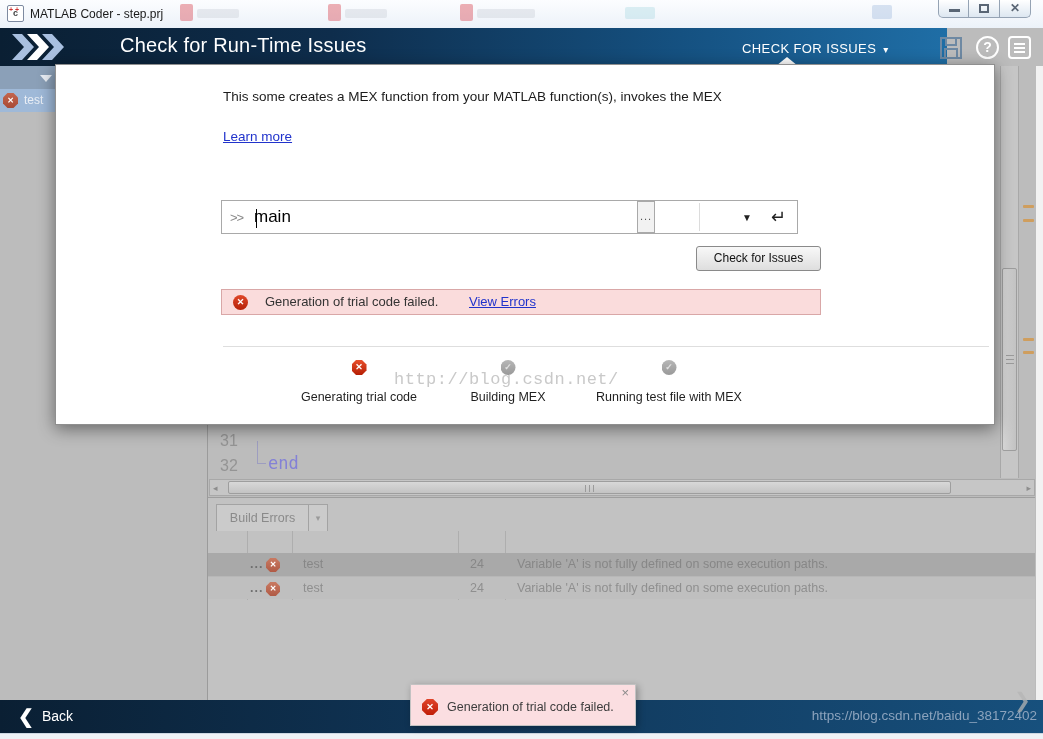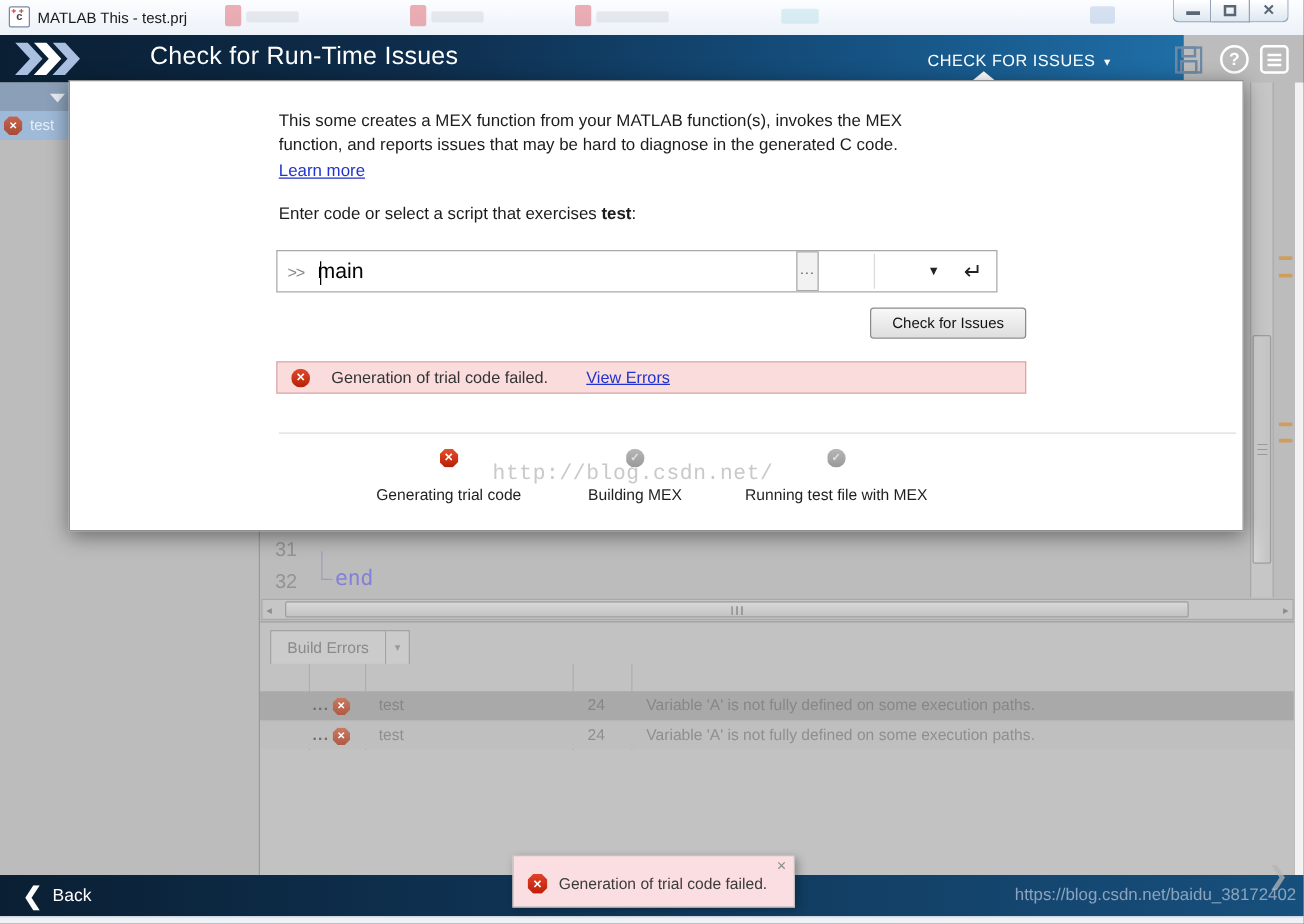--- a/index.html
+++ b/index.html
@@ -162,21 +162,21 @@
                 background:linear-gradient(#e0442a,#c01d08); font-size:9px; line-height:16px; }
   .toast .msg { position:absolute; left:36px; top:15px; font-size:12.5px; color:#3c3c3c; }
 </style>
 </head>
 <body>
 
 <div class="screen">
 
   <div class="abs titlebar">
     <div class="abs app-icon">c</div>
-    <div class="abs win-title">MATLAB This - test.prj</div>
+    <div class="abs win-title">MATLAB Coder - step.prj</div>
     <div class="abs ghost red" style="left:180px; top:4px; width:13px; height:17px;"></div>
     <div class="abs ghost blob" style="left:197px; top:9px; width:42px; height:9px;"></div>
     <div class="abs ghost red" style="left:328px; top:4px; width:13px; height:17px;"></div>
     <div class="abs ghost blob" style="left:345px; top:9px; width:42px; height:9px;"></div>
     <div class="abs ghost red" style="left:460px; top:4px; width:13px; height:17px;"></div>
     <div class="abs ghost blob" style="left:477px; top:9px; width:58px; height:9px;"></div>
     <div class="abs ghost" style="left:625px; top:7px; width:30px; height:12px; background:#a9d9e2;"></div>
     <div class="abs ghost" style="left:872px; top:5px; width:20px; height:14px; background:#9fb9dd;"></div>
     <div class="abs winbtns">
       <div class="winbtn first">
@@ -266,23 +266,21 @@
       <span class="be-more">...</span>
       <span class="be-ico oct">✕</span>
       <span class="be-fn">test</span>
       <span class="be-line">24</span>
       <span class="be-desc">Variable 'A' is not fully defined on some execution paths.</span>
     </div>
   </div>
 
   <div class="abs dialog">
     <div class="d-text" style="top:24px;">This some creates a MEX function from your MATLAB function(s), invokes the MEX</div>
-    <div class="d-text" style="top:43px;">function, and reports issues that may be hard to diagnose in the generated C code.</div>
     <div class="d-text link" style="top:64px;">Learn more</div>
-    <div class="d-text" style="top:98px;"><span>Enter code or select a script that exercises </span><b>test</b><span>:</span></div>
 
     <div class="d-input">
       <span class="d-prompt">&gt;&gt;</span>
       <span class="d-value"><span>main</span><span class="d-caret"></span></span>
       <span class="d-sep"></span>
       <span class="d-dd">▼</span>
       <span class="d-ret">↵</span>
     </div>
     <div class="d-browse">...</div>
     <div class="d-check-btn">Check for Issues</div>

